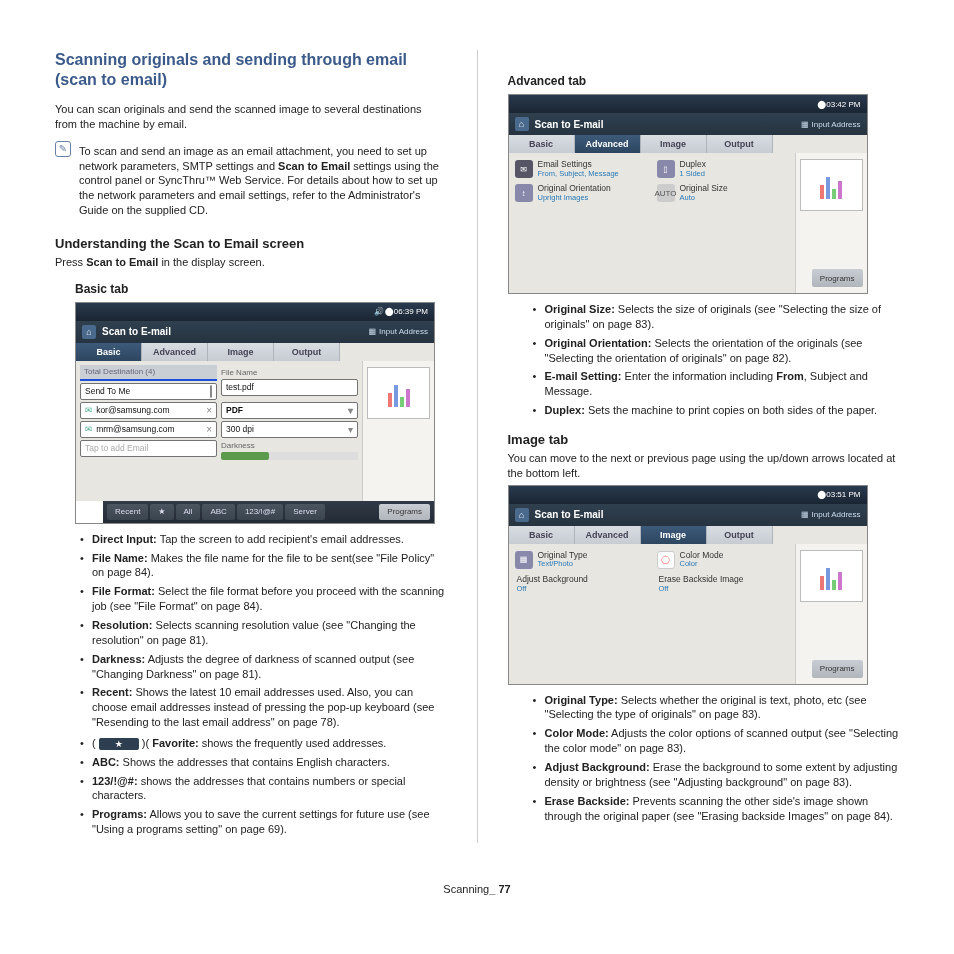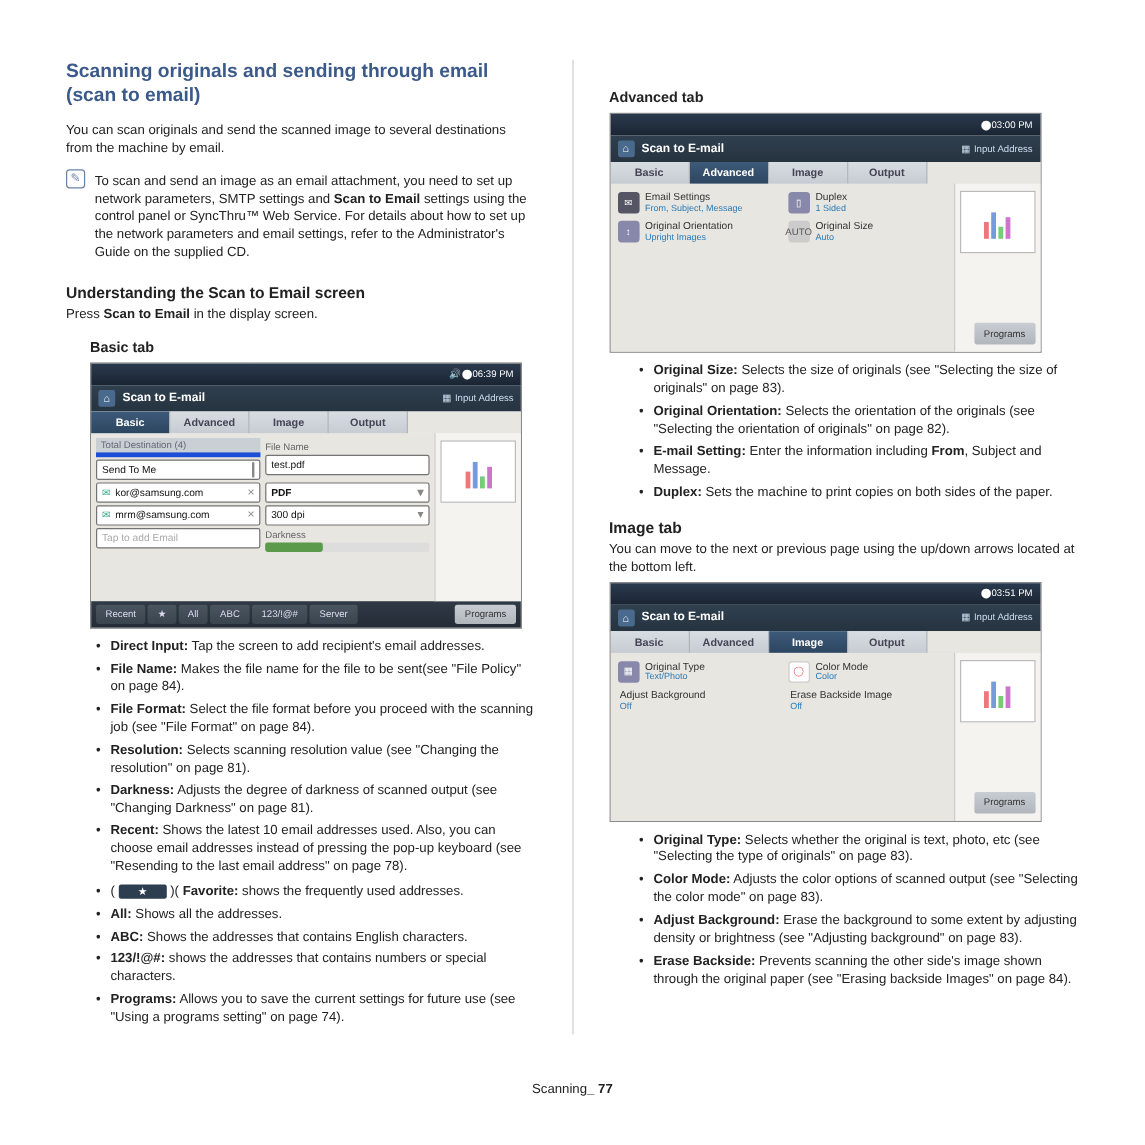--- a/index.html
+++ b/index.html
@@ -34,24 +34,24 @@
   .work { display:flex; min-height:140px; background:#e8e6e0; }
   .leftp { flex:1; padding:4px; }
   .rightp { width:72px; background:#f5f3ef; border-left:1px solid #ccc; padding:6px 4px; display:flex; flex-direction:column; }
   .preview { border:1px solid #bbb; background:#fff; height:52px; margin-bottom:4px; display:flex; align-items:center; justify-content:center; }
   .chartbits { display:flex; gap:2px; align-items:flex-end; height:28px;}
   .chartbits span { width:4px; background:#7a9; }
   .chartbits span:nth-child(1){height:14px;background:#e77;}
   .chartbits span:nth-child(2){height:22px;background:#79d;}
   .chartbits span:nth-child(3){height:10px;background:#7c7;}
   .chartbits span:nth-child(4){height:18px;background:#c7c;}
-  .bottombar { background:linear-gradient(#303a46,#232b35); height:22px; display:flex; align-items:center; padding:0 4px; gap:2px; }
+  .bottombar { background:linear-gradient(#303a46,#232b35); height:22px; display:flex; align-items:center; padding:0 4px; gap:2px;margin-left:27px; }
   .bbtn { background:linear-gradient(#4a5560,#3a444e); color:#dde; border-radius:2px; height:16px; display:flex; align-items:center; justify-content:center; font-size:8px; padding:0 8px;}
   .bbtn.prog { margin-left:auto; background:linear-gradient(#c8cdd3,#b0b6bc); color:#333;}
-  .destbar { background:#c9cfd5; height:16px; display:flex; align-items:center; padding:0 4px; font-size:8px; color:#667; border-bottom:4px solid #1d4ed8;}
+  .destbar { background:#c9cfd5; height:16px; display:flex; align-items:center; padding:0 4px; font-size:8px; color:#667; border-bottom:2px solid #1d4ed8;}
   .row { display:flex; align-items:center; gap:4px; background:#fff; border:1px solid #737373; border-radius:2px; height:17px; padding:0 4px; margin:2px 0; font-size:8.5px;}
   .row .x { margin-left:auto; color:#888; font-size:10px;}
   .chk { width:10px; height:10px; border:1px solid #888; border-radius:2px; }
   .half { display:flex; gap:4px; }
   .half > div { flex:1; }
   .lbl { font-size:8px; color:#666; margin:3px 0 1px;}
   .slider { height:8px; background:#ddd; border-radius:2px; position:relative; margin:2px 0 4px;}
   .slider .fill { position:absolute; left:0; top:0; bottom:0; width:35%; background:#5a9a4a; border-radius:2px;}
   .grid2 { display:flex; gap:6px; }
   .grid2 > div { flex:1; }
@@ -171,36 +171,35 @@
     <ul class="b" id="basic-list">
         <li><b>Direct Input:</b><span>  Tap the screen to add recipient's email addresses.</span></li>
         <li><b>File Name:</b><span>  Makes the file name for the file to be sent(see "File Policy" on page 84).</span></li>
         <li><b>File Format:</b><span>  Select the file format before you proceed with the scanning job (see "File Format" on page 84).</span></li>
         <li><b>Resolution:</b><span>  Selects scanning resolution value (see "Changing the resolution" on page 81).</span></li>
         <li><b>Darkness:</b><span>  Adjusts the degree of darkness of scanned output (see "Changing Darkness" on page 81).</span></li>
         <li><b>Recent:</b><span>  Shows the latest 10 email addresses used. Also, you can choose email addresses instead of pressing the pop-up keyboard (see "Resending to the last email address" on page 78).</span></li>
       </ul>
     <ul class="b" id="basic-list2">
         <li><span>( </span><span class="fav-badge">★</span><span> )</span><span>( </span><b>Favorite:</b><span>  shows the frequently used addresses.</span></li>
-        <li><b>All:</b><span>  Shows all the addresses.</span></li>
         <li><b>ABC:</b><span>  Shows the addresses that contains English characters.</span></li>
         <li><b>123/!@#:</b><span>  shows the addresses that contains numbers or special characters.</span></li>
-        <li><b>Programs:</b><span>  Allows you to save the current settings for future use (see "Using a programs setting" on page 74).</span></li>
+        <li><b>Programs:</b><span>  Allows you to save the current settings for future use (see "Using a programs setting" on page 69).</span></li>
       </ul>
   </div>
 
   <div class="divider"></div>
 
   <div class="col">
     <h3 class="tab-h nopush">Advanced tab</h3>
 
     <div class="shot">
       <div class="titlebar">
           <span>⬤ </span>
-          <span>03:00 PM</span>
+          <span>03:42 PM</span>
         </div>
       <div class="appbar">
         <div class="home">⌂</div>
         <div class="app-title">Scan to E-mail</div>
         <div class="input-addr">▦ <span>Input Address</span></div>
       </div>
       <div class="tabs">
         <div class="tab off">Basic</div>
         <div class="tab">Advanced</div>
         <div class="tab off">Image</div>

